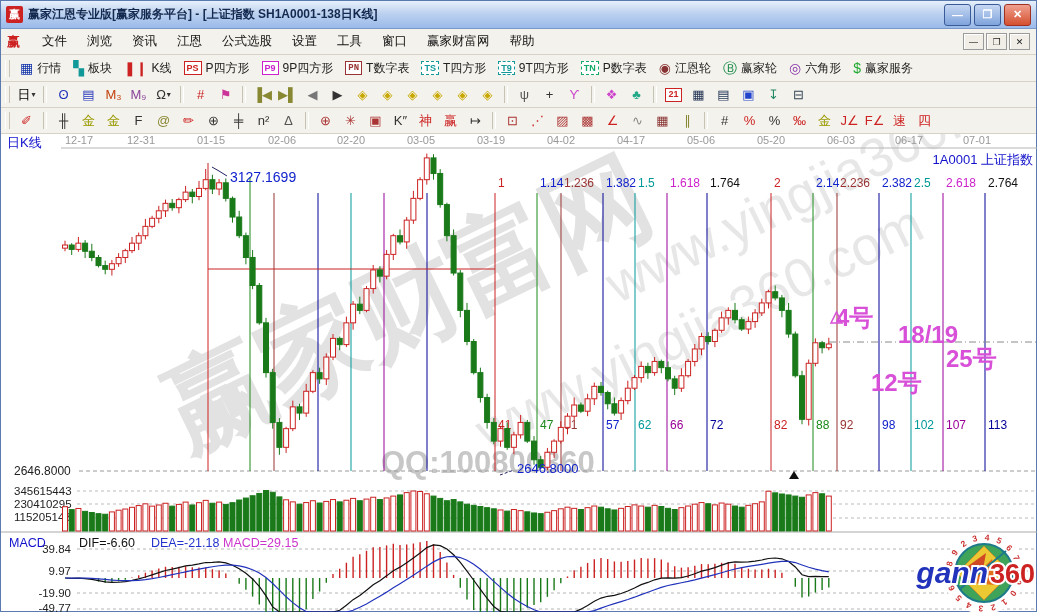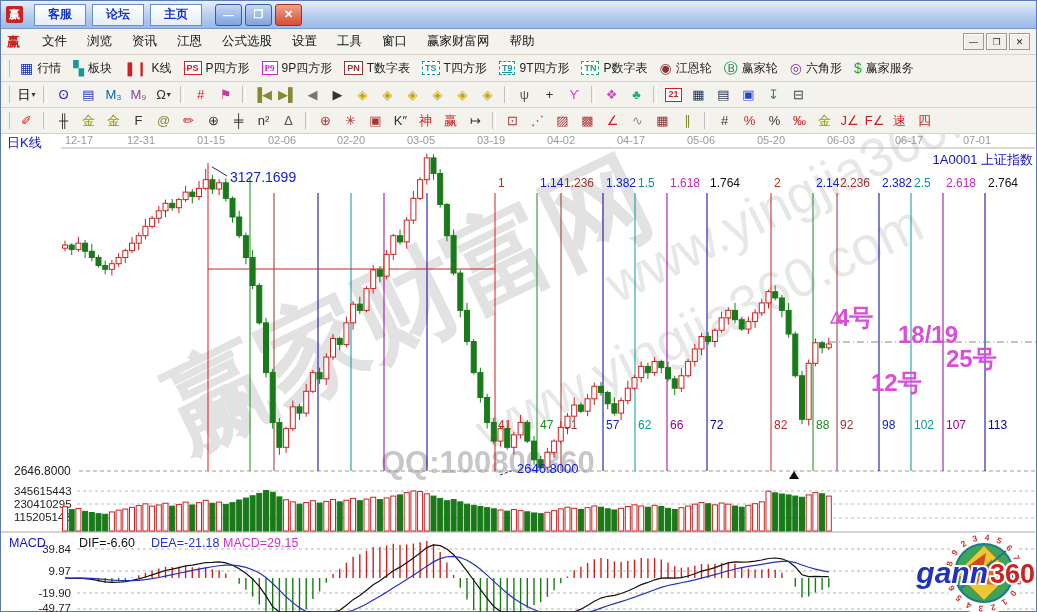--- a/index.html
+++ b/index.html
@@ -29,26 +29,22 @@
   .mini-btn{width:25px;height:22px;display:flex;align-items:center;justify-content:center;font-size:13px;line-height:1;}
   .dd{font-size:8px;color:#333;margin-left:1px;}
   svg text{font-family:"Liberation Sans",sans-serif;}
 </style>
 </head>
 <body>
 
 <div id="app">
   <div class="titlebar">
     <span class="tb-logo">赢</span>
+    <span class="tb-title">赢家江恩专业版[赢家服务平台] - [上证指数  SH1A0001-138日K线]</span>
     <div class="tb-right">
-      <div id="quickButtons" style="display:flex">
-          <div class="qbtn">客服</div>
-          <div class="qbtn">论坛</div>
-          <div class="qbtn">主页</div>
-        </div>
       <div id="winControls" style="display:flex;margin-left:10px">
           <div class="wbtn">—</div>
           <div class="wbtn">❐</div>
           <div class="wbtn close">✕</div>
         </div>
     </div>
   </div>
   <div class="menubar">
     <span class="menu-logo">赢</span>
     <div id="menuItems" class="menu-items">
@@ -81,25 +77,25 @@
       </div>
       <div class="tb-btn">
         <span class="tb-ico" style="color: rgb(204, 34, 34);">❚❙</span>
         <span>K线</span>
       </div>
       <div class="tb-btn">
         <span class="box-ico" style="color: rgb(204, 34, 34); border-color: rgb(204, 34, 34);">PS</span>
         <span>P四方形</span>
       </div>
       <div class="tb-btn">
-        <span class="box-ico" style="color: rgb(204, 34, 204); border-color: rgb(204, 34, 204); font-family: Liberation Serif, serif;">P9</span>
+        <span class="box-ico" style="color: rgb(204, 34, 204); border-color: rgb(204, 34, 204);">P9</span>
         <span>9P四方形</span>
       </div>
       <div class="tb-btn">
-        <span class="box-ico" style="color: rgb(153, 51, 51); border-color: rgb(153, 51, 51);">PN</span>
+        <span class="box-ico" style="color: rgb(153, 51, 51); border-color: rgb(153, 51, 51); font-family: Liberation Mono, monospace;">PN</span>
         <span>T数字表</span>
       </div>
       <div class="tb-btn">
         <span class="box-ico dashed" style="color: rgb(17, 153, 153); border-color: rgb(17, 153, 153);">TS</span>
         <span>T四方形</span>
       </div>
       <div class="tb-btn">
         <span class="box-ico dashed" style="color: rgb(17, 153, 153); border-color: rgb(17, 153, 153); text-decoration: underline;">T9</span>
         <span>9T四方形</span>
       </div>
@@ -131,21 +127,21 @@
         <span class="dd">▾</span>
       </div>
       <div class="sep"></div>
       <div class="mini-btn">
         <span style="color: rgb(34, 51, 187);">ʘ</span>
       </div>
       <div class="mini-btn">
         <span style="color: rgb(34, 51, 187);">▤</span>
       </div>
       <div class="mini-btn">
-        <span style="color: #0369a1;">M₃</span>
+        <span style="color: #c2410c;">M₃</span>
       </div>
       <div class="mini-btn">
         <span style="color: rgb(136, 68, 153);">M₉</span>
       </div>
       <div class="mini-btn">
         <span style="color: rgb(51, 51, 51);">Ω</span>
         <span class="dd">▾</span>
       </div>
       <div class="sep"></div>
       <div class="mini-btn">

